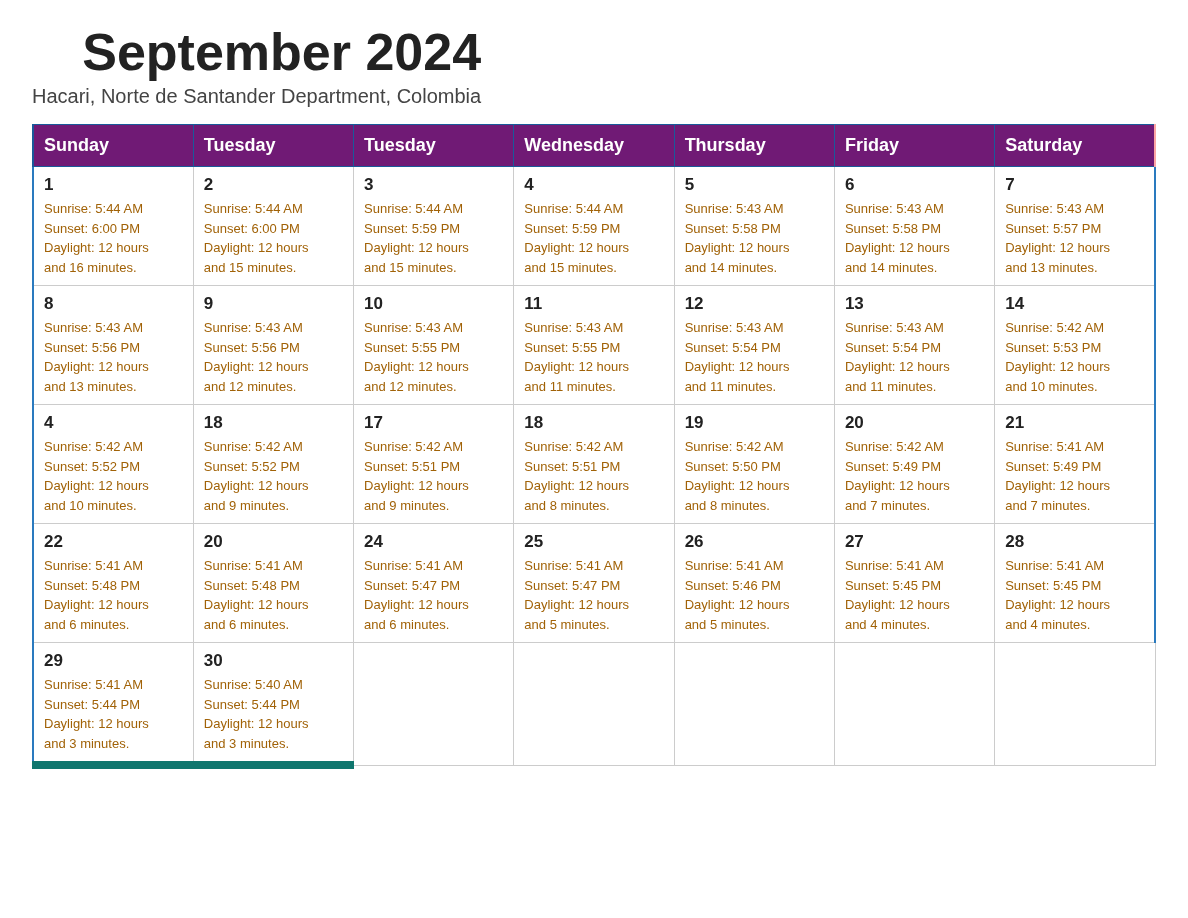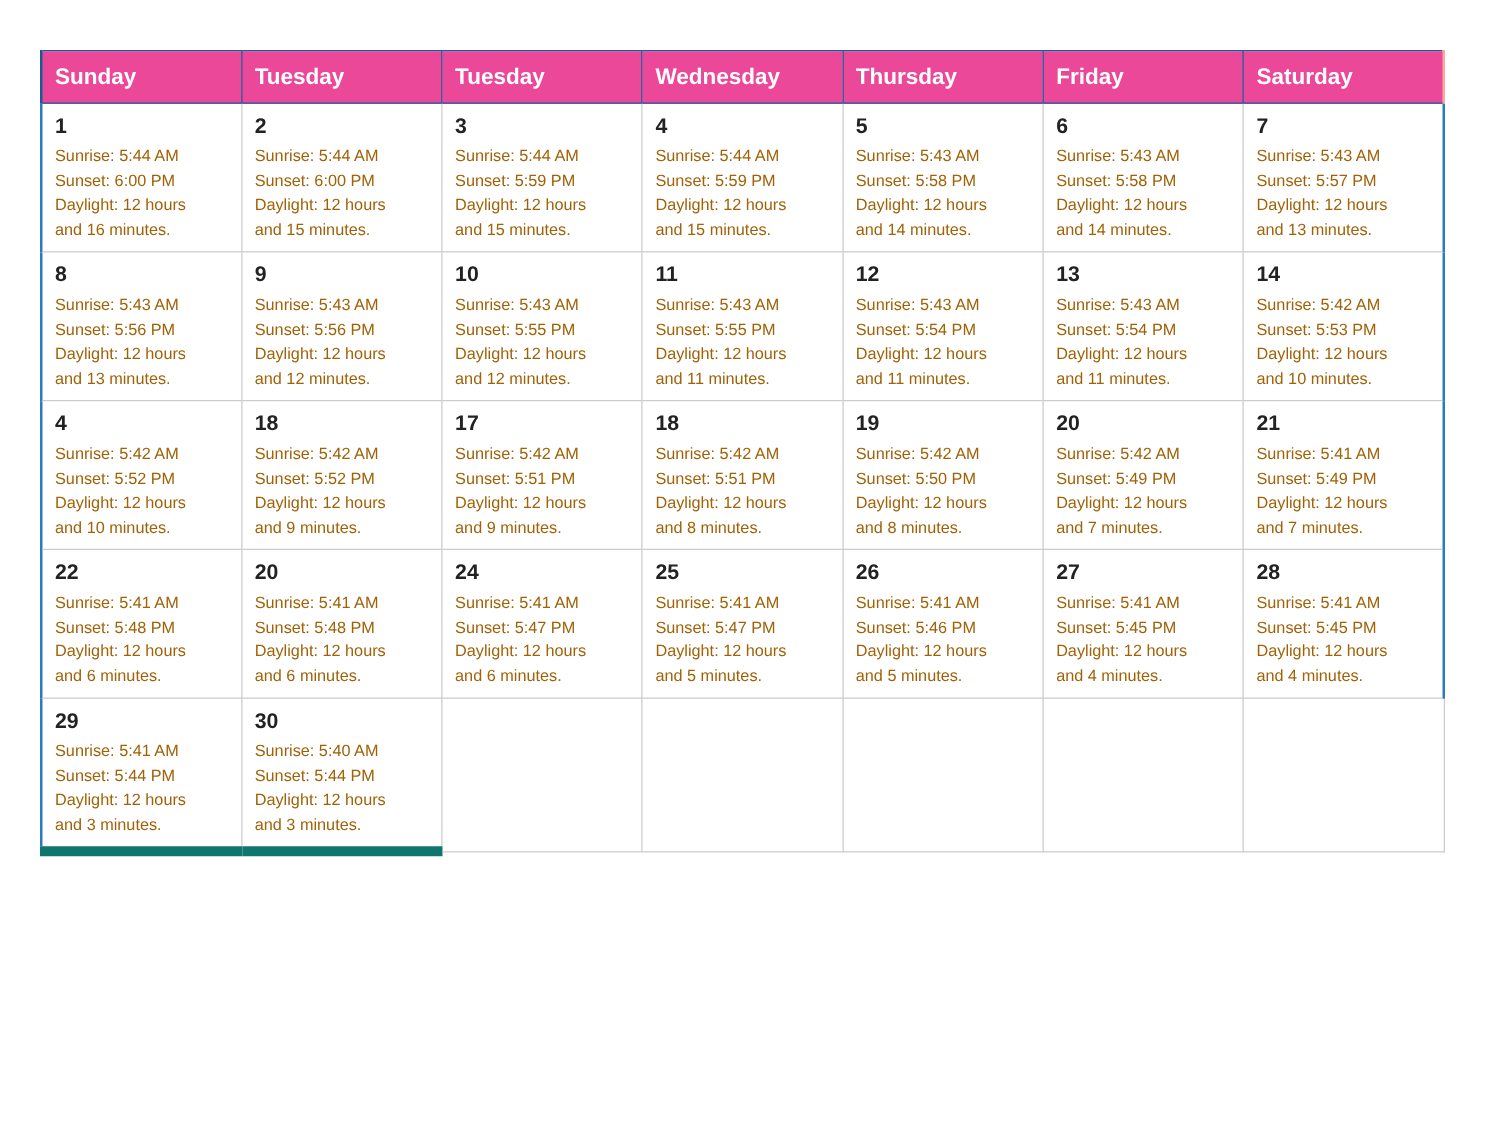--- a/index.html
+++ b/index.html
@@ -59,21 +59,21 @@
       color: #444;
       margin-top: 4px;
     }
     .calendar-table {
       width: 100%;
       border-collapse: collapse;
       margin-top: 16px;
       table-layout: fixed;
     }
     .calendar-table thead tr th {
-      background-color: #ec4899;
+      background-color: #701a75;
       color: #fff;
       font-size: 18px;
       font-weight: bold;
       padding: 10px 10px;
       border: 1px solid #1a5a9a;
       text-align: left;
     }
     .calendar-table tbody tr td {
       vertical-align: top;
       padding: 8px 10px;
@@ -113,20 +113,24 @@
       background: #fff;
     }
     .calendar-table tbody tr td.empty-cell {
       border: 1px solid #ccc;
     }
   </style>
 </head>
 <body>
 
 <div class="header-top">
+  <div class="title-block">
+    <div class="calendar-title">September 2024</div>
+    <div class="calendar-subtitle">Hacari, Norte de Santander Department, Colombia</div>
+  </div>
 </div>
 
 <table class="calendar-table">
   <thead>
     <tr>
       <th>Sunday</th>
       <th>Tuesday</th>
       <th>Tuesday</th>
       <th>Wednesday</th>
       <th>Thursday</th>

